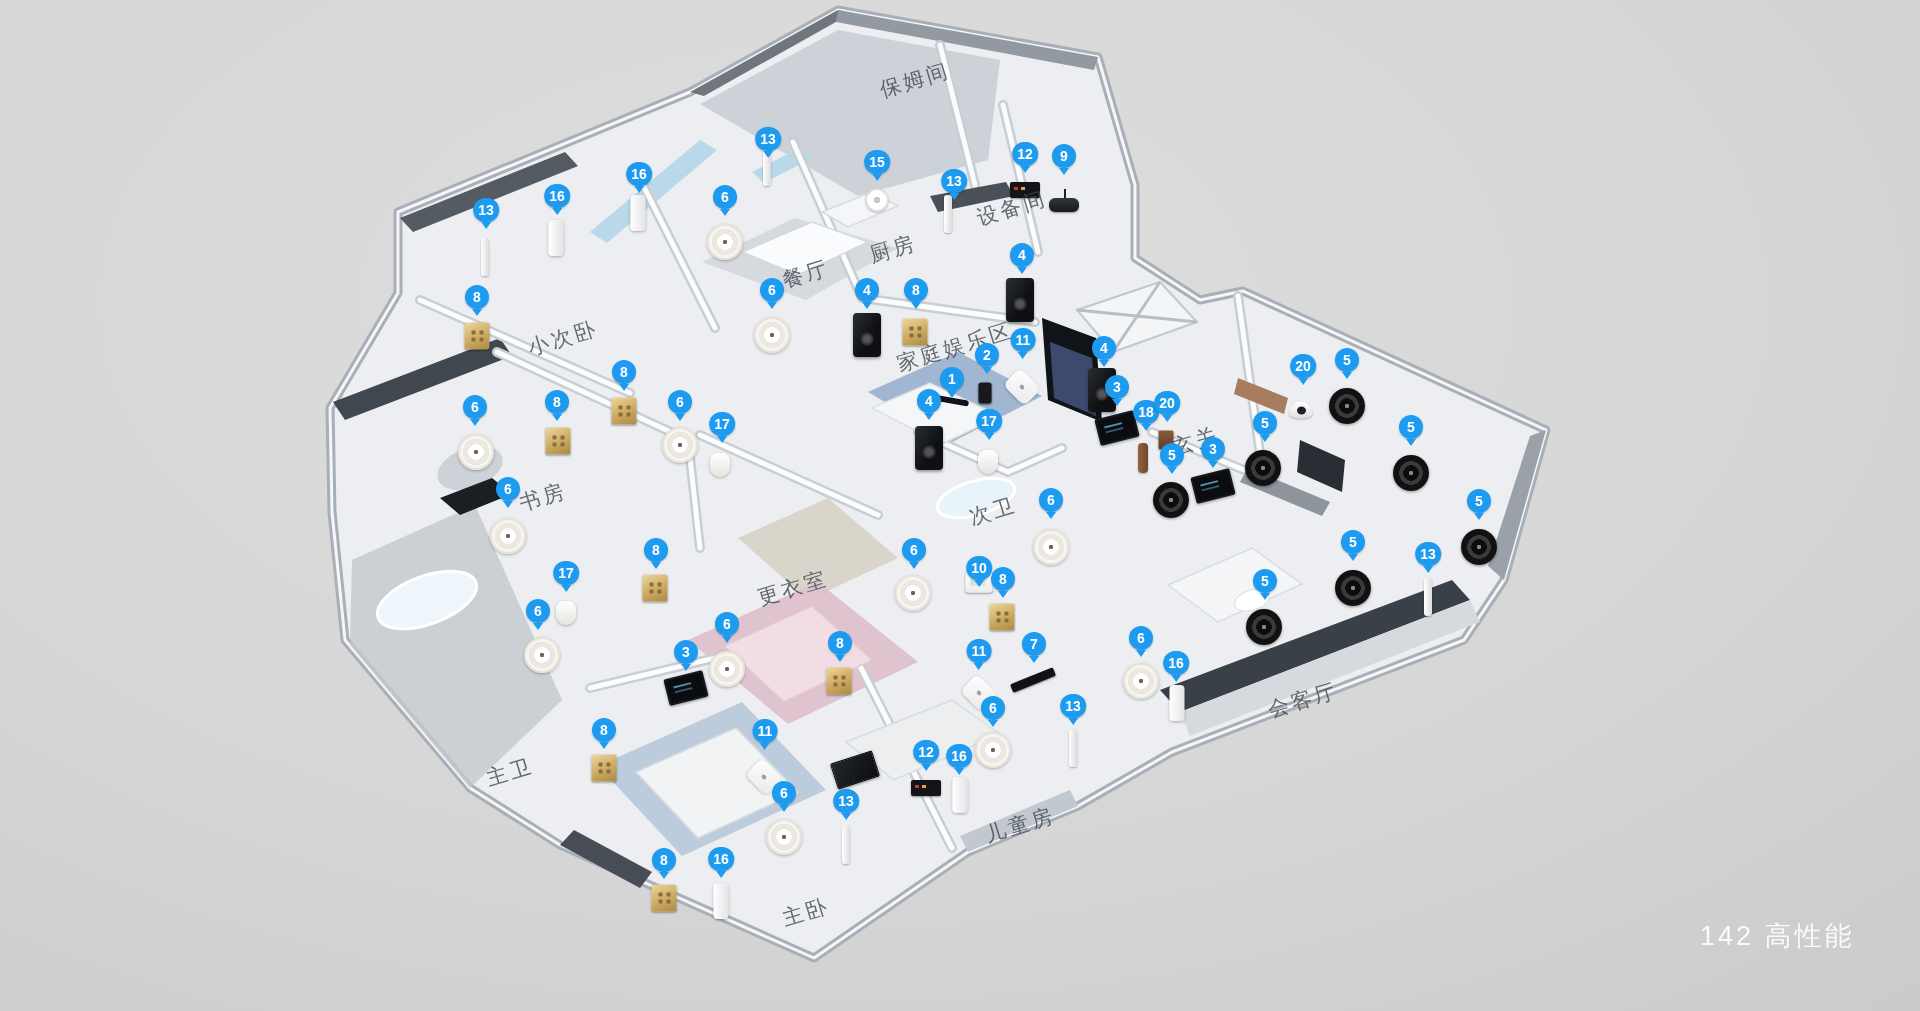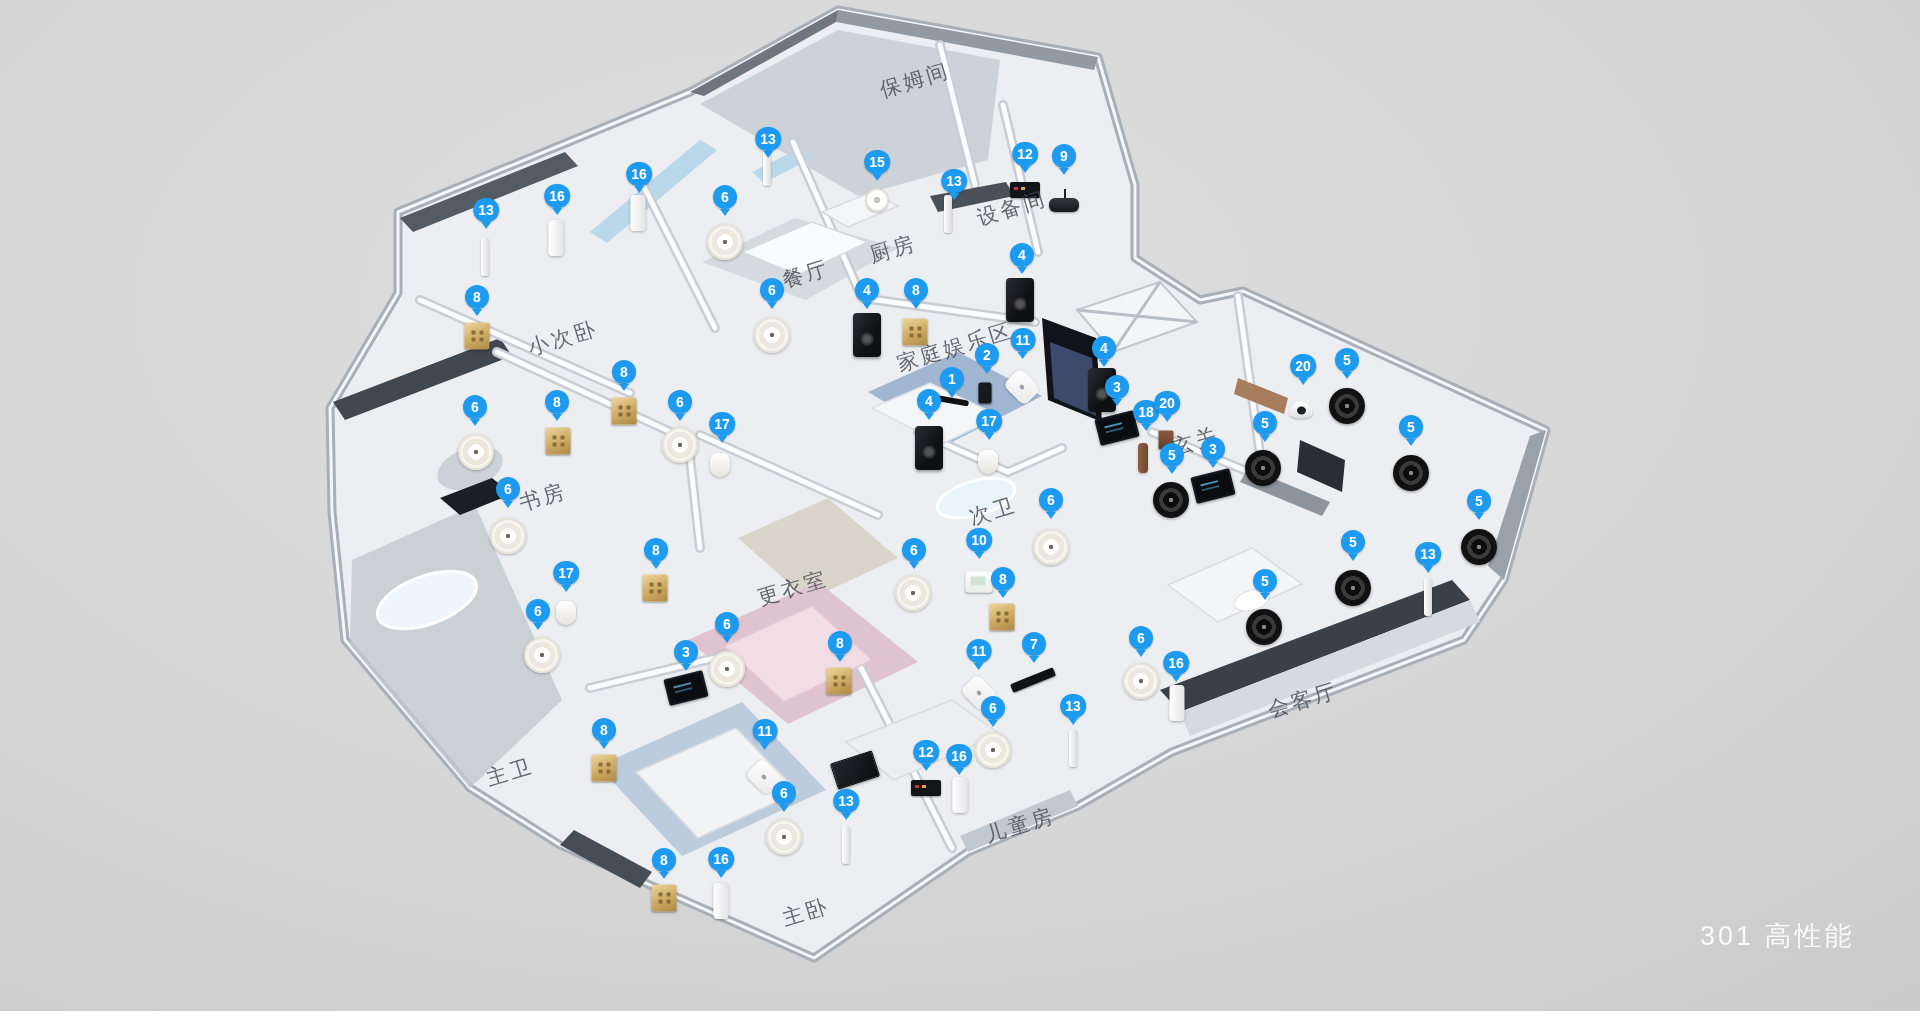--- a/index.html
+++ b/index.html
@@ -235,21 +235,21 @@
       <div class="pin" style="left: 1213px; top: 468px; background: rgb(29, 155, 240);">3</div>
       <div class="pin" style="left: 1303px; top: 385px; background: rgb(29, 155, 240);">20</div>
       <div class="pin" style="left: 1347px; top: 379px; background: rgb(29, 155, 240);">5</div>
       <div class="pin" style="left: 1265px; top: 442px; background: rgb(29, 155, 240);">5</div>
       <div class="pin" style="left: 1411px; top: 446px; background: rgb(29, 155, 240);">5</div>
       <div class="pin" style="left: 1479px; top: 520px; background: rgb(29, 155, 240);">5</div>
       <div class="pin" style="left: 1353px; top: 561px; background: rgb(29, 155, 240);">5</div>
       <div class="pin" style="left: 1265px; top: 600px; background: rgb(29, 155, 240);">5</div>
       <div class="pin" style="left: 1428px; top: 573px; background: rgb(29, 155, 240);">13</div>
       <div class="pin" style="left: 1051px; top: 519px; background: rgb(29, 155, 240);">6</div>
-      <div class="pin" style="left: 979px; top: 559px; background: rgb(29, 155, 240);">10</div>
+      <div class="pin" style="left: 979px; top: 587px; background: rgb(29, 155, 240);">10</div>
       <div class="pin" style="left: 914px; top: 569px; background: rgb(29, 155, 240);">6</div>
       <div class="pin" style="left: 1003px; top: 598px; background: rgb(29, 155, 240);">8</div>
       <div class="pin" style="left: 604px; top: 749px; background: rgb(29, 155, 240);">8</div>
       <div class="pin" style="left: 765px; top: 750px; background: rgb(29, 155, 240);">11</div>
       <div class="pin" style="left: 784px; top: 812px; background: rgb(29, 155, 240);">6</div>
       <div class="pin" style="left: 664px; top: 879px; background: rgb(29, 155, 240);">8</div>
       <div class="pin" style="left: 721px; top: 878px; background: rgb(29, 155, 240);">16</div>
       <div class="pin" style="left: 846px; top: 820px; background: rgb(29, 155, 240);">13</div>
       <div class="pin" style="left: 840px; top: 662px; background: rgb(29, 155, 240);">8</div>
       <div class="pin" style="left: 979px; top: 670px; background: rgb(29, 155, 240);">11</div>
@@ -269,14 +269,14 @@
       <div class="room-label" style="left: 1196px; top: 441px;">玄关</div>
       <div class="room-label" style="left: 543px; top: 497px;">书房</div>
       <div class="room-label" style="left: 993px; top: 511px;">次卫</div>
       <div class="room-label" style="left: 793px; top: 588px;">更衣室</div>
       <div class="room-label" style="left: 1303px; top: 700px;">会客厅</div>
       <div class="room-label" style="left: 510px; top: 772px;">主卫</div>
       <div class="room-label" style="left: 1020px; top: 825px;">儿童房</div>
       <div class="room-label" style="left: 806px; top: 912px;">主卧</div>
     </div>
 
-  <div id="caption">301 高性能</div>
+  <div id="caption">142 高性能</div>
 </div>
 
 </body></html>

